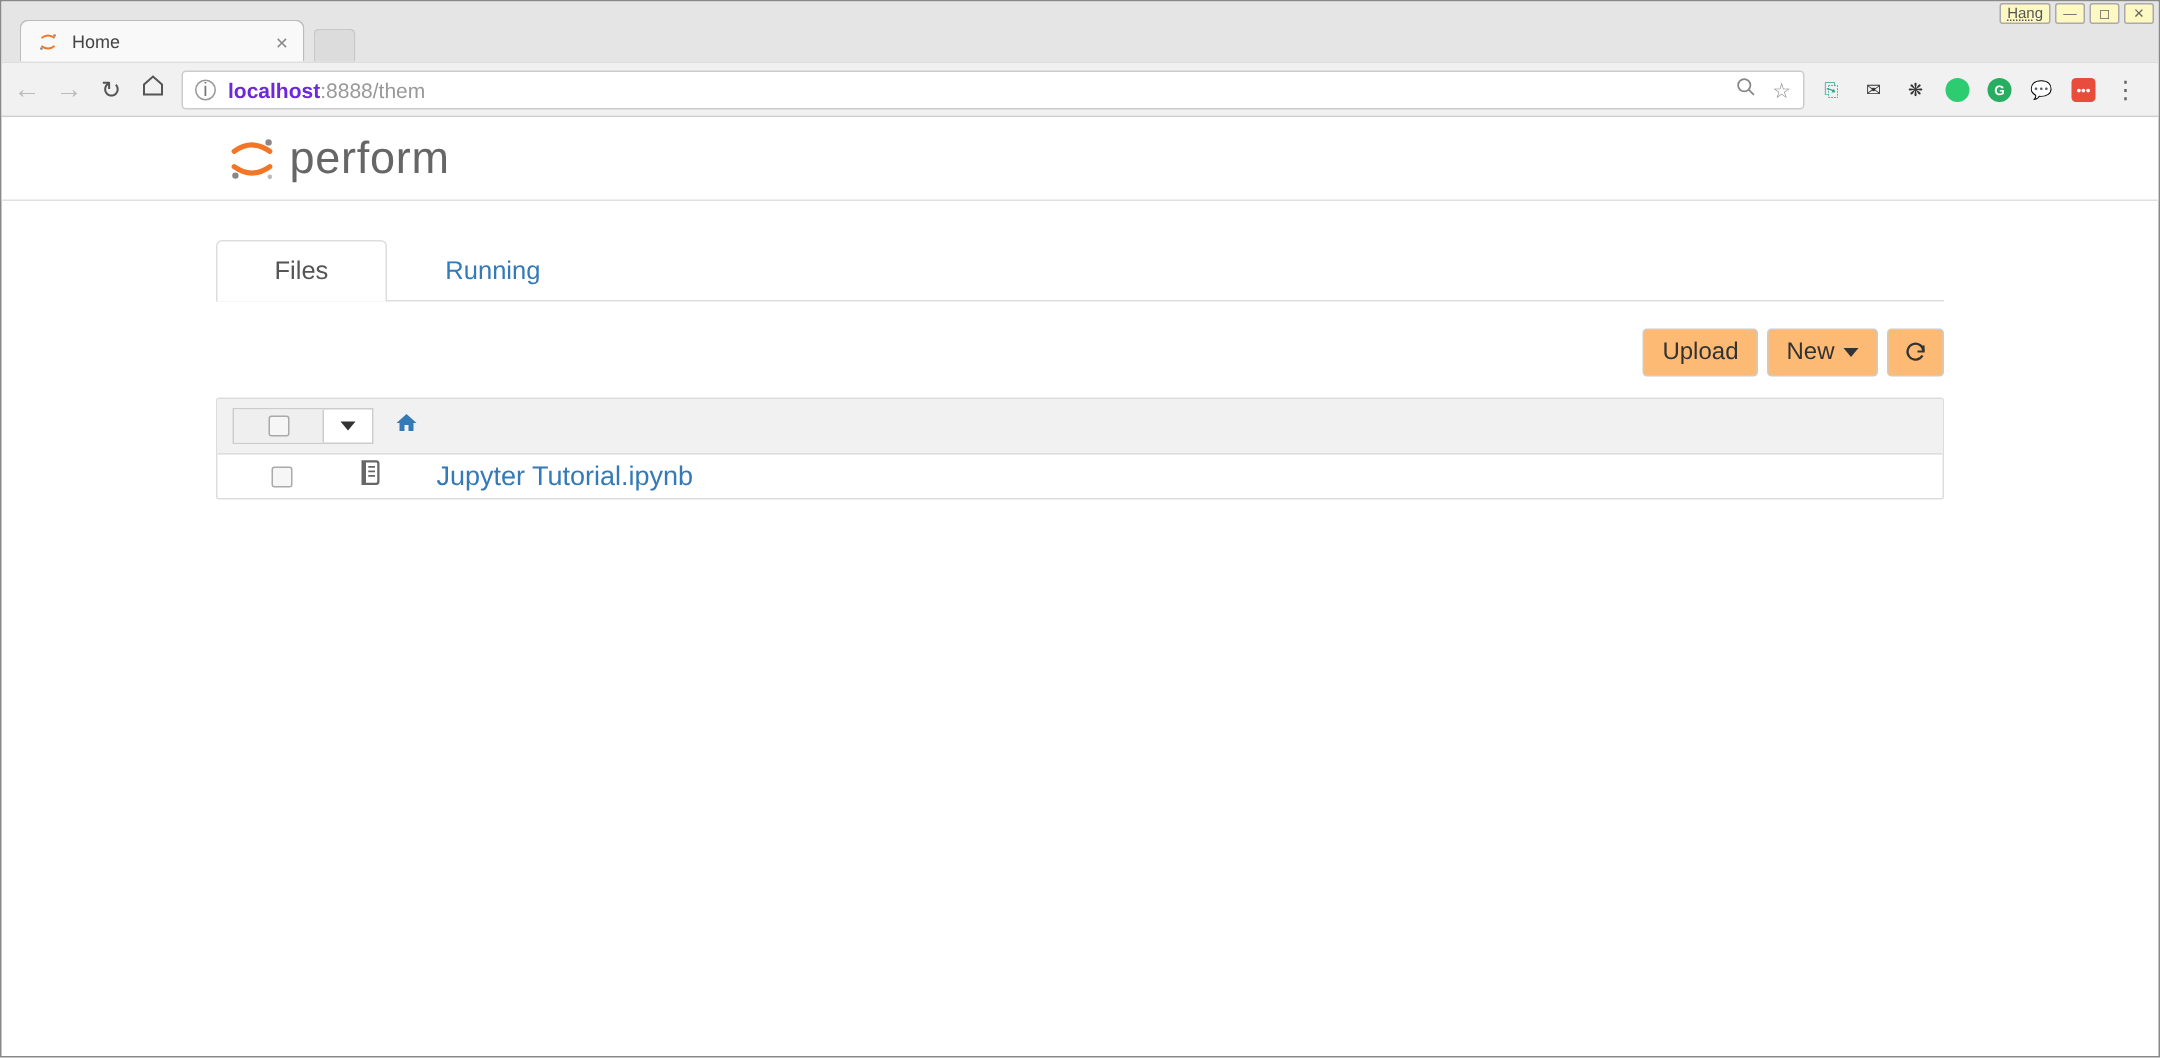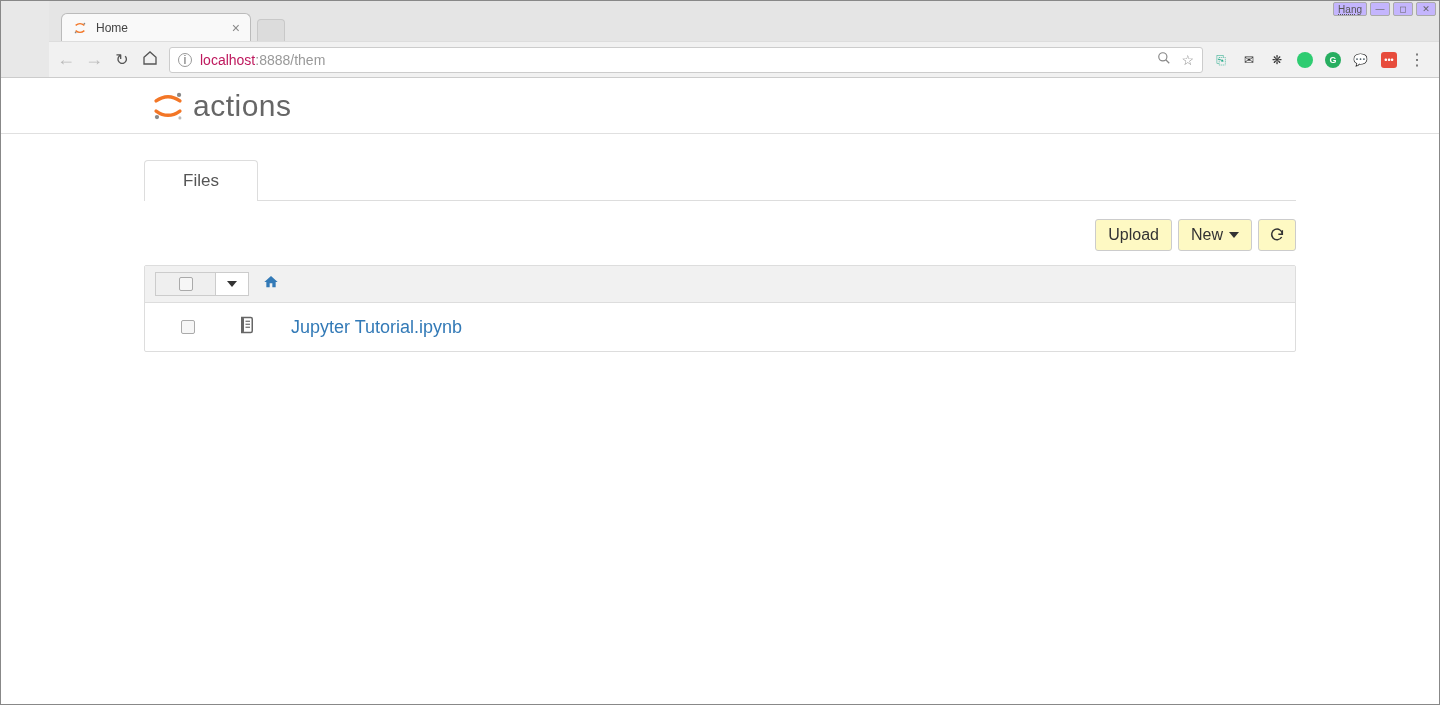--- a/index.html
+++ b/index.html
@@ -20,39 +20,38 @@
     right: 4px;
     display: flex;
     gap: 3px;
     z-index: 100;
   }
   .window-controls .wc-btn {
     width: 20px;
     height: 14px;
     border: 1px solid #aaa;
     border-radius: 2px;
-    background: #c4b5fd;
+    background: #fef9c3;
     font-size: 9px;
     display: flex;
     align-items: center;
     justify-content: center;
     color: #666;
   }
   .window-controls .wc-hang {
     width: auto;
     padding: 0 4px;
     font-size: 10px;
     color: #555;
     text-decoration: underline dotted;
   }
   
   .browser-chrome {
     background: #e8e8e8;
     border-bottom: 1px solid #ccc;
-    padding-left: 48px;
   }
   .tab-strip {
     height: 40px;
     display: flex;
     align-items: flex-end;
     padding-left: 12px;
     background: #e5e5e5;
     position: relative;
   }
   .tab {
@@ -118,21 +117,21 @@
     color: #777;
     font-size: 13px;
     margin-right: 8px;
     border: 1px solid #999;
     border-radius: 50%;
     width: 14px; height: 14px;
     display: inline-flex;
     align-items: center;
     justify-content: center;
   }
-  .addr-bar .url-host { color: #be185d; }
+  .addr-bar .url-host { color: #6d28d9; font-weight: bold; }
   .addr-bar .url-rest { color: #999; }
   .addr-bar .addr-right {
     margin-left: auto;
     display: flex;
     gap: 10px;
     color: #888;
     font-size: 14px;
     align-items: center;
   }
   .ext-strip {
@@ -209,21 +208,21 @@
     font-size: 19px;
     color: #333;
   }
   .jp-action-right {
     margin-left: auto;
     display: flex;
     gap: 6px;
   }
   .jp-btn {
     border: 1px solid #ccc;
-    background: #fef9c3;
+    background: #fdba74;
     border-radius: 3px;
     padding: 6px 12px;
     font-size: 16px;
     color: #333;
     display: inline-flex;
     align-items: center;
     gap: 6px;
     cursor: pointer;
   }
   .jp-btn.icon-only { padding: 6px 10px; }
@@ -265,21 +264,21 @@
     width: 32px;
     display: flex;
     align-items: center;
     justify-content: center;
     cursor: pointer;
   }
   .jp-home-icon { color: #337ab7; font-size: 16px; }
   .jp-row {
     display: flex;
     align-items: center;
-    padding: 13px 12px;
+    padding: 3px 12px;
     gap: 36px;
   }
   .jp-row input[type=checkbox] {
     width: 14px; height: 14px;
     margin-left: 24px;
   }
   .jp-row .nb-icon { color: #555; font-size: 16px; margin-left: 8px;}
   .jp-row .nb-link { color: #337ab7; font-size: 18px; cursor: pointer; }
   input[type=checkbox]{
      width:14px;height:14px;
@@ -353,27 +352,28 @@
 
 <div class="jp-header">
   <div class="jp-logo">
     <svg class="jp-logo-svg" viewBox="0 0 40 40">
       <path d="M6 14 Q20 4 34 14" stroke="#f37626" stroke-width="4" fill="none" stroke-linecap="round"></path>
       <path d="M6 26 Q20 36 34 26" stroke="#f37626" stroke-width="4" fill="none" stroke-linecap="round"></path>
       <circle cx="33" cy="7" r="2.5" fill="#888"></circle>
       <circle cx="7" cy="33" r="2.5" fill="#888"></circle>
       <circle cx="34" cy="34" r="1.8" fill="#bbb"></circle>
     </svg>
-    <span class="jp-wordmark">actions</span>
+    <span class="jp-wordmark">perform</span>
   </div>
 </div>
 
 <div class="jp-content">
   <div class="jp-tabs">
     <div class="jp-tab active">Files</div>
+    <div class="jp-tab">Running</div>
   </div>
 
   <div class="jp-action-row">
     <div class="jp-action-right">
       <button class="jp-btn">Upload</button>
       <button class="jp-btn">
         <span>New</span>
         <span class="caret-down"></span>
       </button>
       <button class="jp-btn icon-only">

